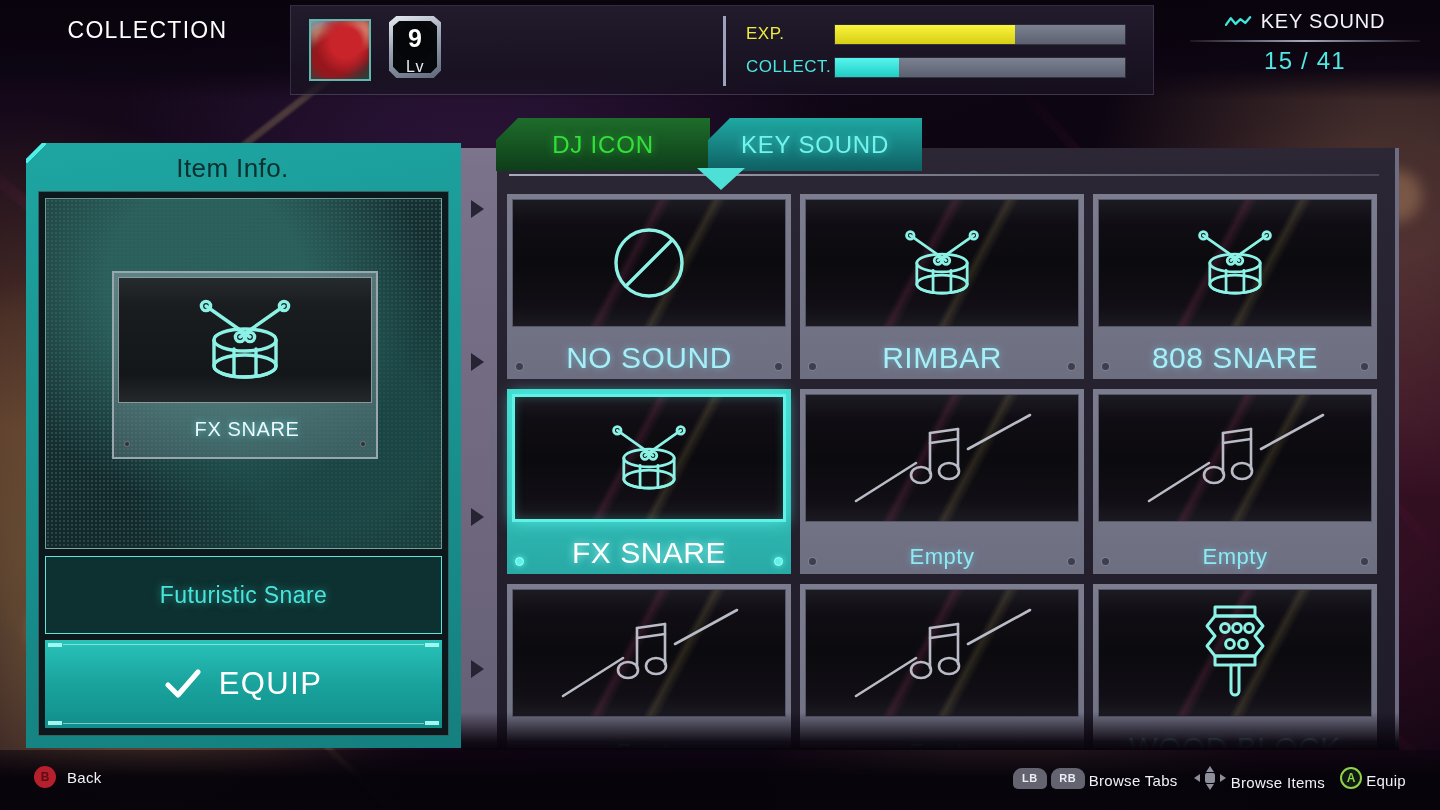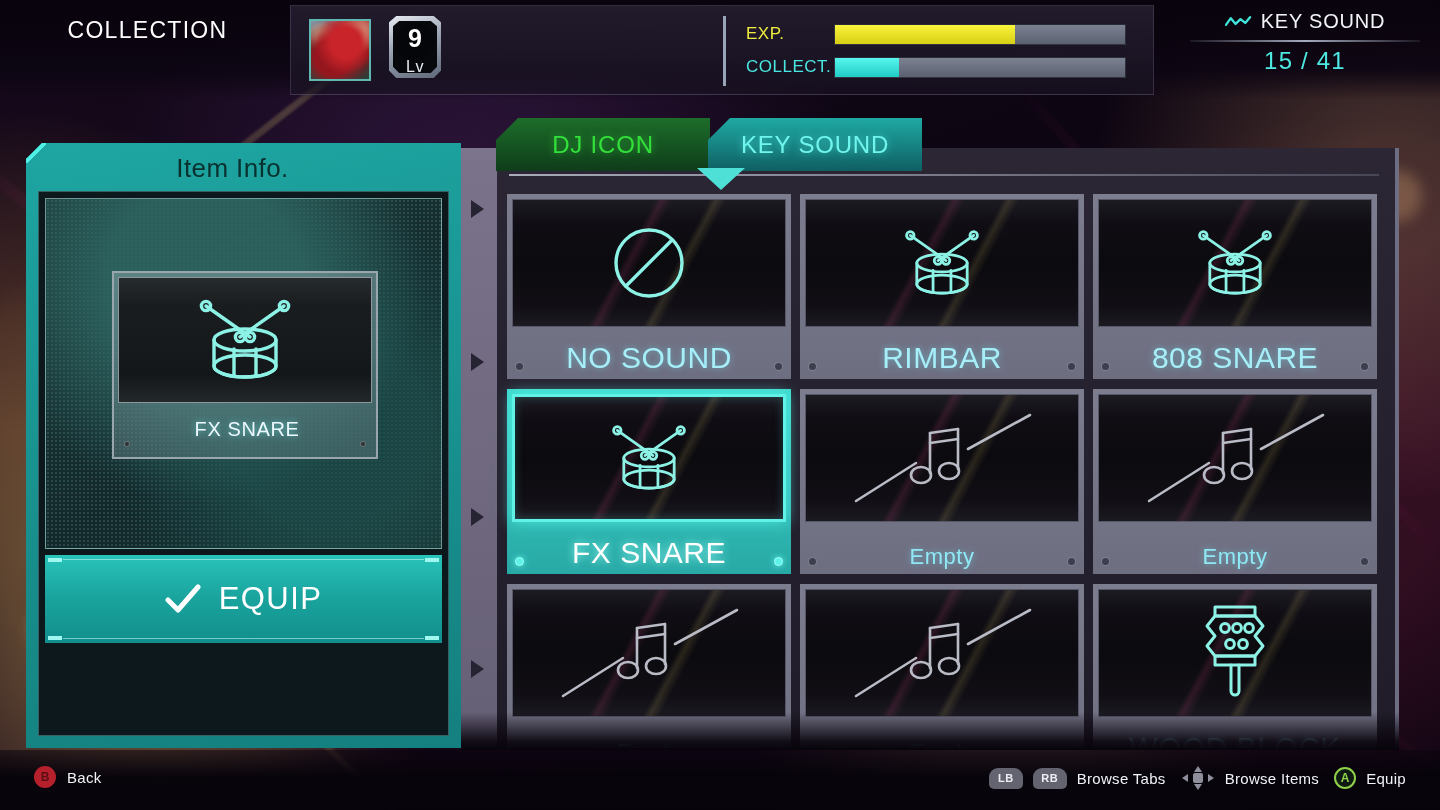--- a/index.html
+++ b/index.html
@@ -193,21 +193,21 @@
   .tile.selected .dot { background:#5ff3e8; border-color:#9ffff7; box-shadow:0 0 6px #5ff3e8; }
 
   #grid-fade { position:absolute; left:461px; top:712px; width:938px; height:38px; z-index:8;
       background:linear-gradient(180deg,rgba(12,6,16,0),rgba(10,5,14,.92) 78%,rgba(8,4,12,1)); }
 
   
   #bottombar { position:absolute; left:0; bottom:0; width:1440px; height:60px; z-index:10;
       background:linear-gradient(180deg,rgba(10,4,14,.55),rgba(6,3,10,.97) 45%); }
   #hint-back { position:absolute; left:34px; top:16px; display:flex; align-items:center; gap:11px; }
   #hints-right { position:absolute; right:34px; top:15px; display:flex; align-items:center; gap:15px; }
-  .hint { display:flex; align-items:center; gap:10px; }
+  .hint { display:flex; align-items:flex-end; gap:4px; }
   .hint-label { color:#f0f2f6; font-size:15px; letter-spacing:.3px; }
   .btn-round { width:22px; height:22px; border-radius:50%; display:flex;
       align-items:center; justify-content:center; font-size:12px; font-weight:bold; }
   .btn-b { background:#b5202c; color:#5d0d14; }
   .btn-a { background:#0e1a12; border:2px solid #8fd24a; color:#8fd24a; font-size:12px; }
   .btn-bumper { width:34px; height:21px; background:#646470; color:#eceef3;
       font-size:11px; font-weight:bold; display:flex; align-items:center; justify-content:center;
       border-radius:9px 9px 5px 5px; letter-spacing:.5px; }
   #dpad { width:34px; height:26px; }
 </style>
@@ -297,20 +297,23 @@
               <line x1="70" y1="57" x2="70" y2="84"></line>
             </g>
           </svg>
         </div>
         <div id="preview-name">FX SNARE</div>
         <div class="screw" style="left:10px;bottom:10px;"></div>
         <div class="screw" style="right:10px;bottom:10px;"></div>
       </div>
     </div>
 
+    <div id="desc-box">
+      <div id="desc-text">Futuristic Snare</div>
+    </div>
 
     <div id="equip-btn">
       <div class="cn tl"></div>
         <div class="cn tr"></div>
         <div class="cn bl"></div>
         <div class="cn br"></div>
       <div class="edge-t"></div>
         <div class="edge-b"></div>
       <svg id="equip-check" viewBox="0 0 36 30">
         <polyline points="3,16 13,26 33,3" fill="none" stroke="#ffffff" stroke-width="5" stroke-linecap="round" stroke-linejoin="round"></polyline>

